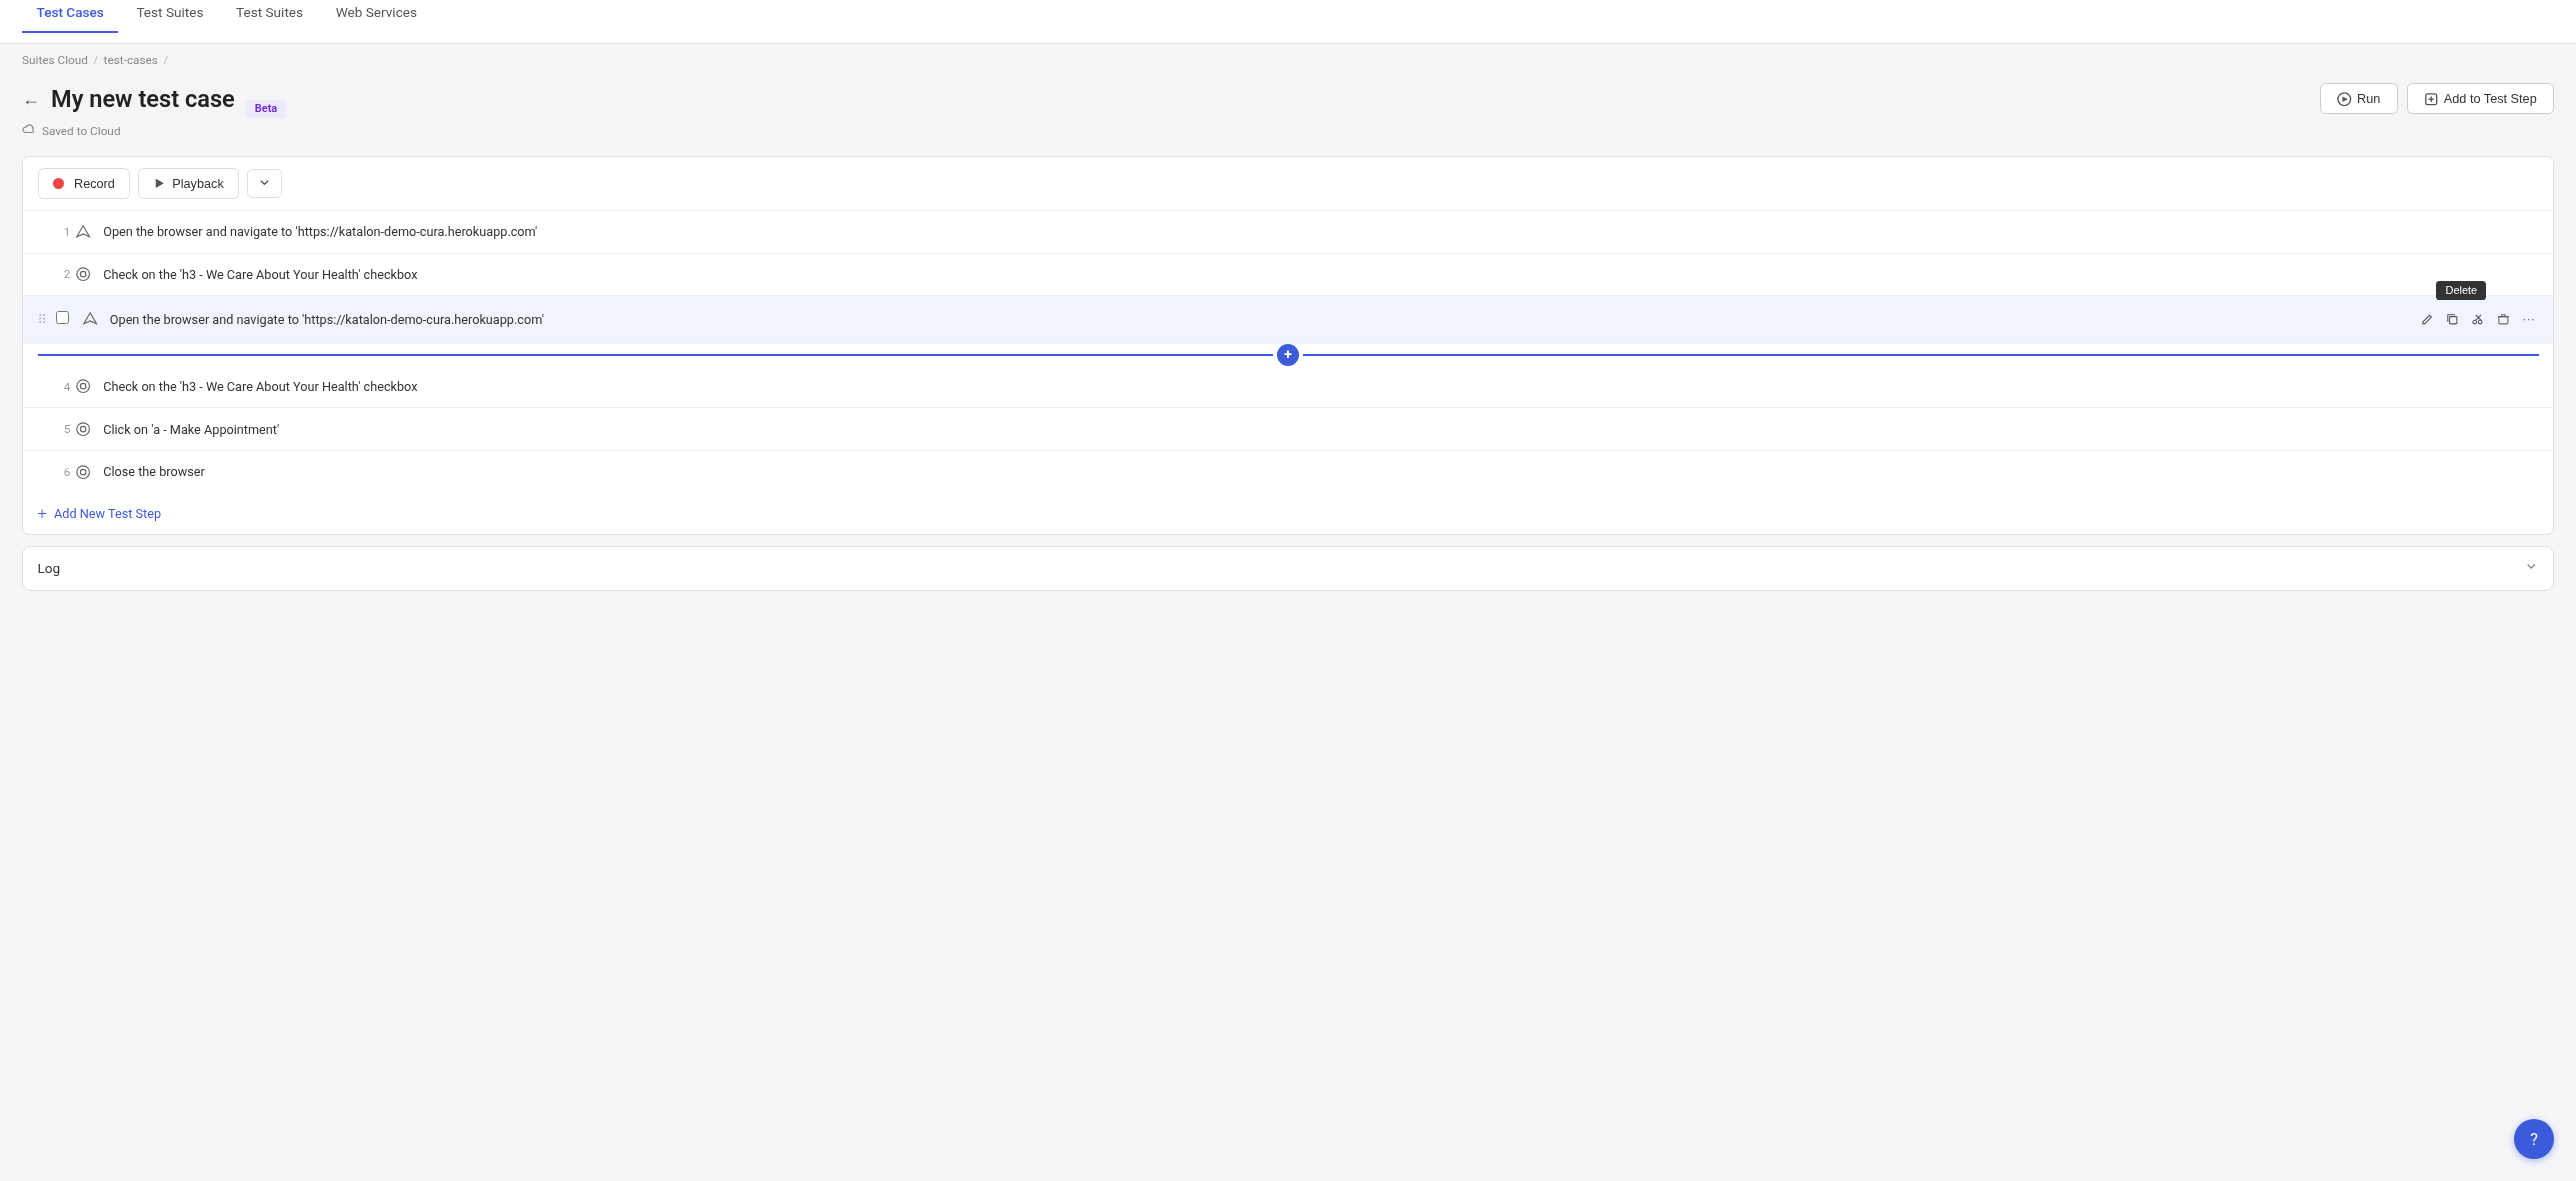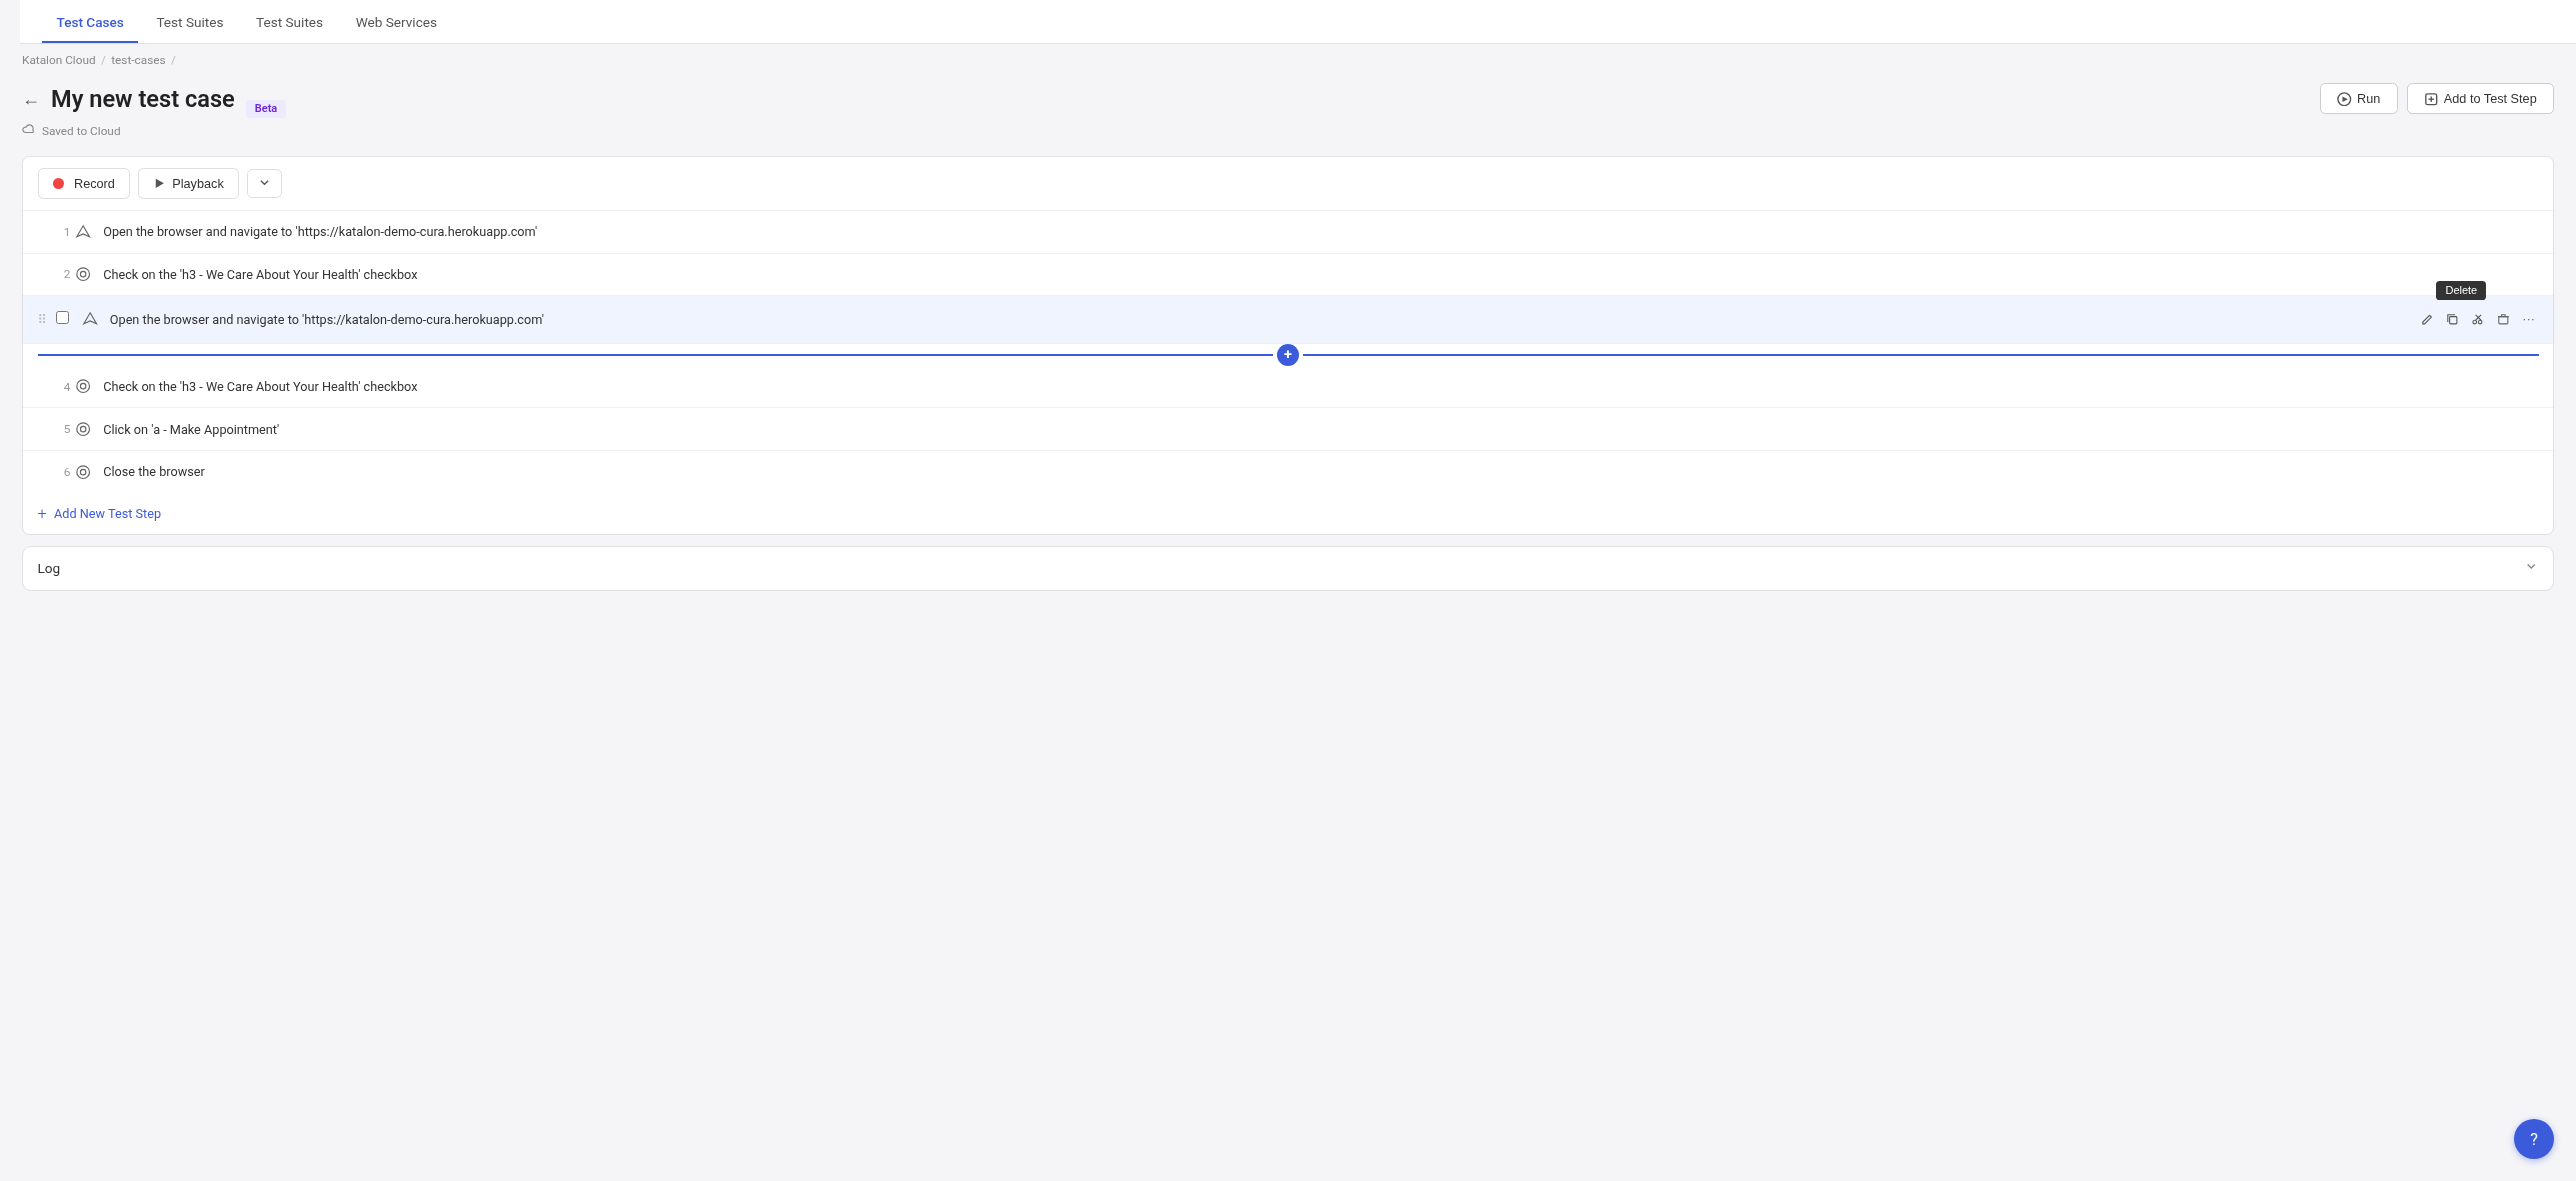--- a/index.html
+++ b/index.html
@@ -9,23 +9,22 @@
       color: #333;
       font-size: 12.7px;
     }
 
     
     .top-nav {
       background: #fff;
       border-bottom: 0.9px solid #e0e0e0;
       display: flex;
       align-items: flex-end;
-      padding: 0 22px;
+      padding: 10px 22px;
       height: 44px;
-      margin-left: 20px;
     }
     .nav-tab {
       padding: 12.7px 14.5px 11px;
       font-size: 13.6px;
       color: #555;
       cursor: pointer;
       border-bottom: 2.7px solid transparent;
       margin-right: 3.6px;
     }
     .nav-tab.active {
@@ -364,21 +363,21 @@
 <body>
 
 <nav class="top-nav">
   <div class="nav-tab active">Test Cases</div>
   <div class="nav-tab">Test Suites</div>
   <div class="nav-tab">Test Suites</div>
   <div class="nav-tab">Web Services</div>
 </nav>
 
 <div class="breadcrumb">
-  <span>Katalon Cloud</span>
+  <span>Suites Cloud</span>
   <span class="breadcrumb-sep">/</span>
   <span>test-cases</span>
   <span class="breadcrumb-sep">/</span>
 </div>
 
 <div class="page-header">
   <div class="page-header-left">
     <div class="back-btn">←</div>
     <h1 class="page-title">My new test case</h1>
     <span class="beta-badge">Beta</span>

